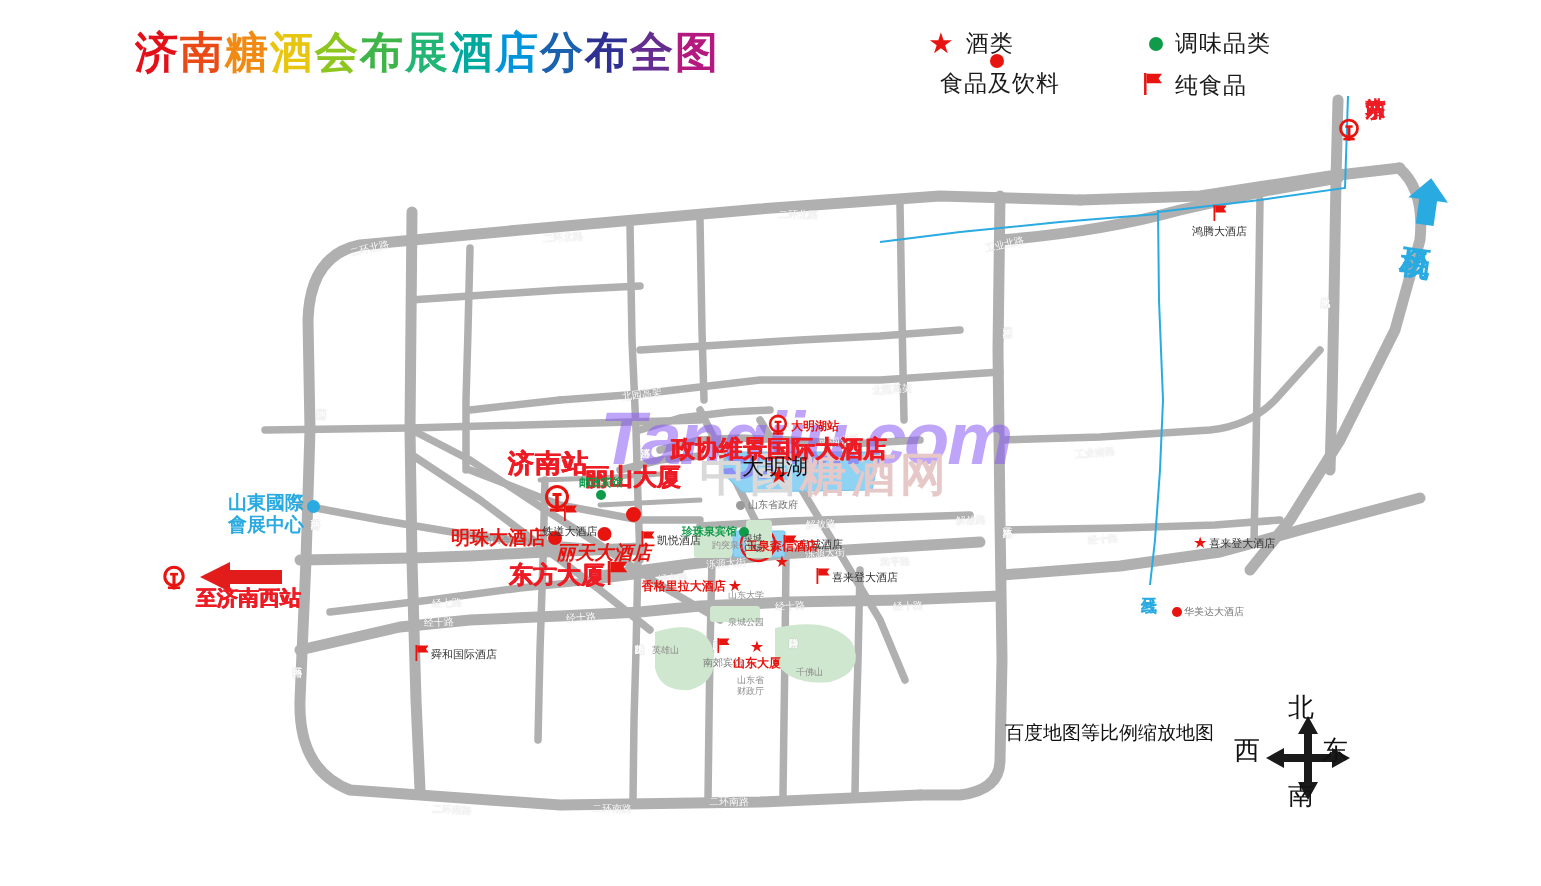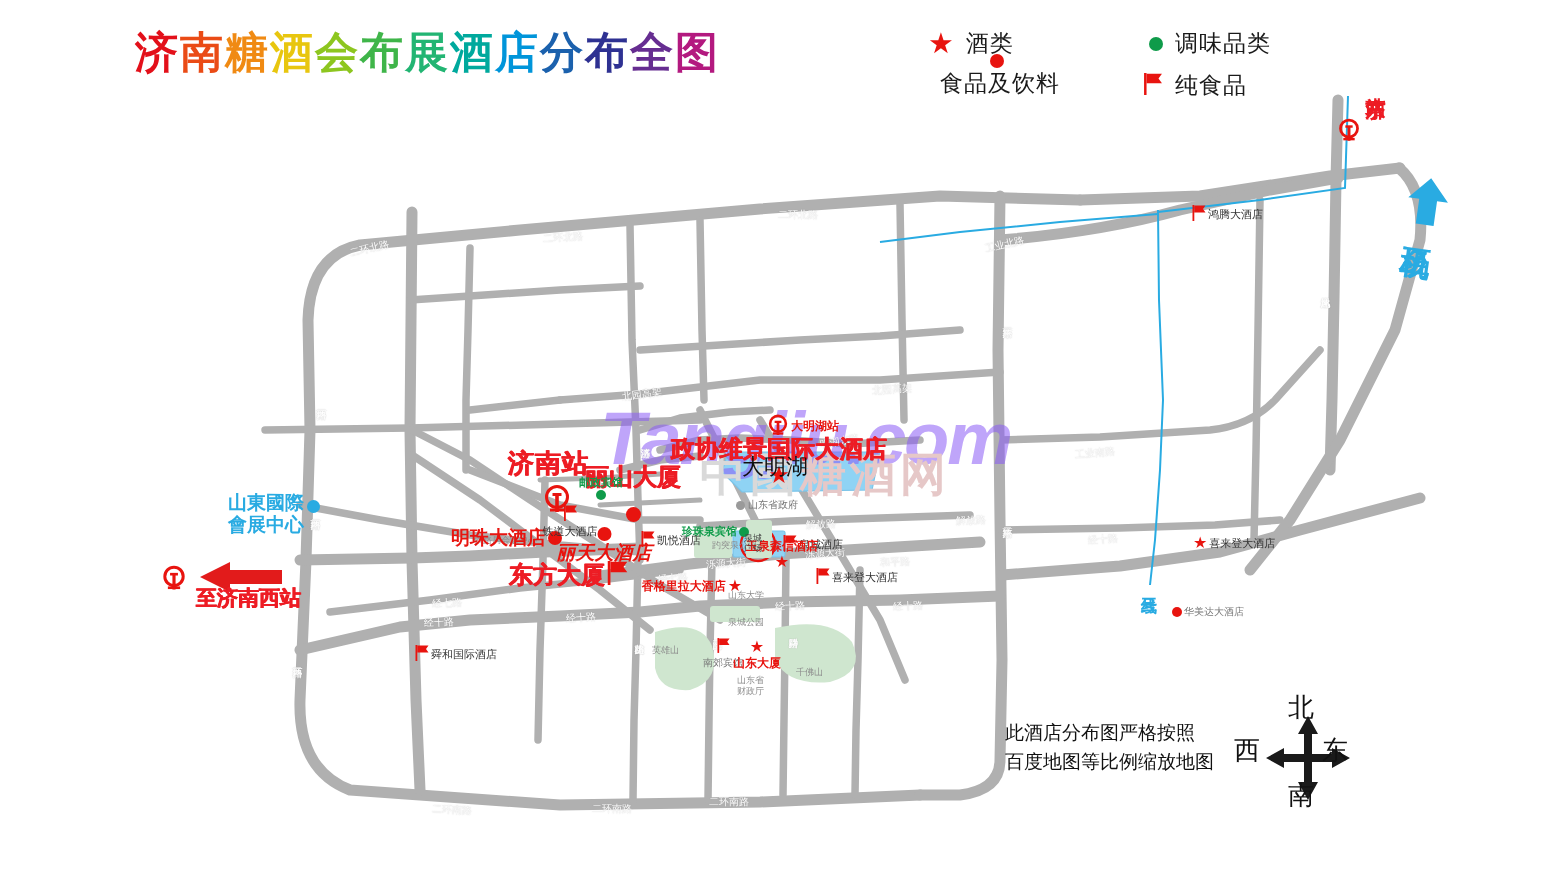--- a/index.html
+++ b/index.html
@@ -290,21 +290,21 @@
         <span class="lbl-gray">千佛山</span>
       </div>
       <div class="lbl" style="left: 737px; top: 676px; display: flex; align-items: center; gap: 3px;">
         <span class="lbl-gray">山东省</span>
       </div>
       <div class="lbl" style="left: 737px; top: 687px; display: flex; align-items: center; gap: 3px;">
         <span class="lbl-gray">财政厅</span>
       </div>
     </div>
   <div id="hotellayer">
-      <div class="lbl" style="left: 1192px; top: 205px; display: flex; align-items: center; gap: 2px;">
+      <div class="lbl" style="left: 1192px; top: 205px; display: flex; align-items: center; gap: 2px; flex-direction: column;">
         <span style="display: inline-block;"><svg width="14" height="16" viewBox="0 0 14 16">
             <rect x="0.5" y="0" width="1.8" height="16" fill="#e8140f"></rect>
             <path d="M2.3,0.5 L13.5,0.5 L11,4 L13.5,7.5 L2.3,7.5 Z" fill="#e8140f"></path>
           </svg></span>
         <span class="lbl-dark-sm">鸿腾大酒店</span>
       </div>
       <div class="lbl" style="left: 1193px; top: 535px; display: flex; align-items: center; gap: 2px;">
         <span class="star" style="font-size: 16px; color: rgb(232, 20, 15);">★</span>
         <span class="lbl-dark-sm">喜来登大酒店</span>
       </div>
@@ -447,21 +447,20 @@
 
   <div class="vert" style="position:absolute;left:1138px;top:585px;color:#29abe2;font-weight:bold;font-size:16px;">三号线</div>
 
   <div class="lbl lbl-blue" style="left:228px;top:492px;text-align:right;">
     <div>山東國際</div>
     <div>會展中心</div>
   </div>
   <span class="dot" style="position:absolute;left:307px;top:500px;width:13px;height:13px;background:#29abe2;"></span>
 
   <div id="note">
-    <div>此酒店分布图严格按照</div>
     <div>百度地图等比例缩放地图</div>
   </div>
 
   <svg style="position:absolute;left:1262px;top:712px;width:92px;height:92px;" viewBox="0 0 92 92">
     <path d="M46,4 L56,22 L50,22 L50,42 L70,42 L70,36 L88,46 L70,56 L70,50 L50,50 L50,70 L56,70 L46,88 L36,70 L42,70 L42,50 L22,50 L22,56 L4,46 L22,36 L22,42 L42,42 L42,22 L36,22 Z" fill="#1a1a1a"></path>
   </svg>
   <div class="cmp-t" style="left:1288px;top:690px;">北</div>
   <div class="cmp-t" style="left:1288px;top:778px;">南</div>
   <div class="cmp-t" style="left:1234px;top:733px;">西</div>
   <div class="cmp-t" style="left:1322px;top:733px;">东</div>

